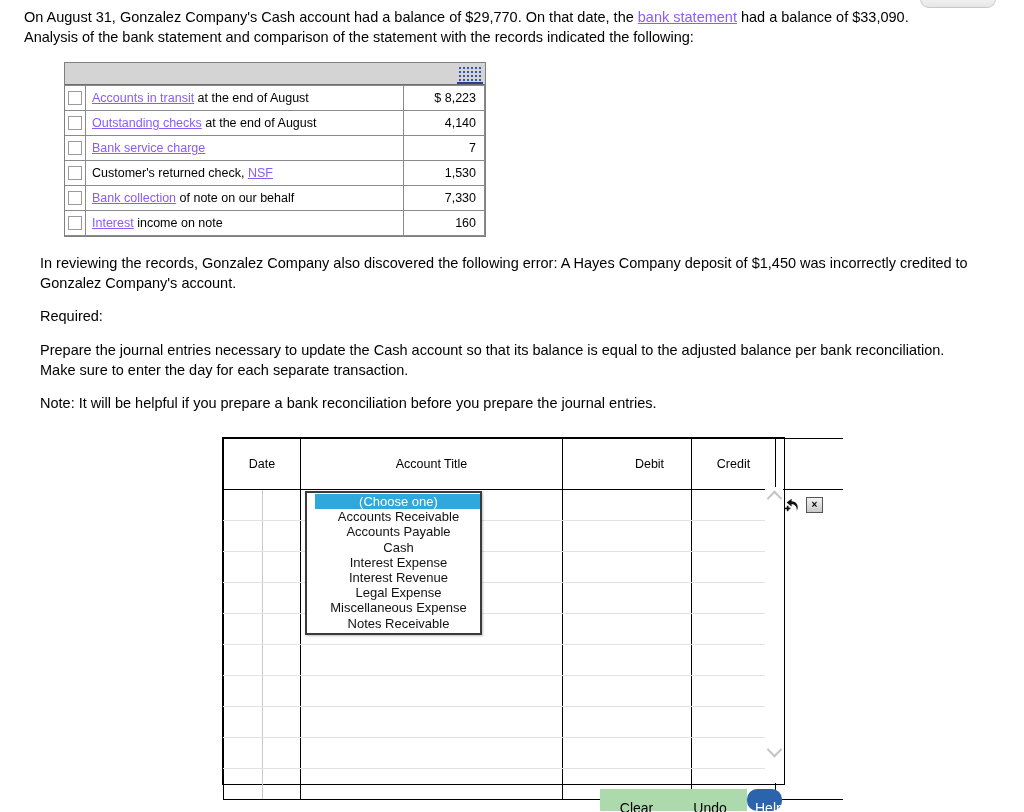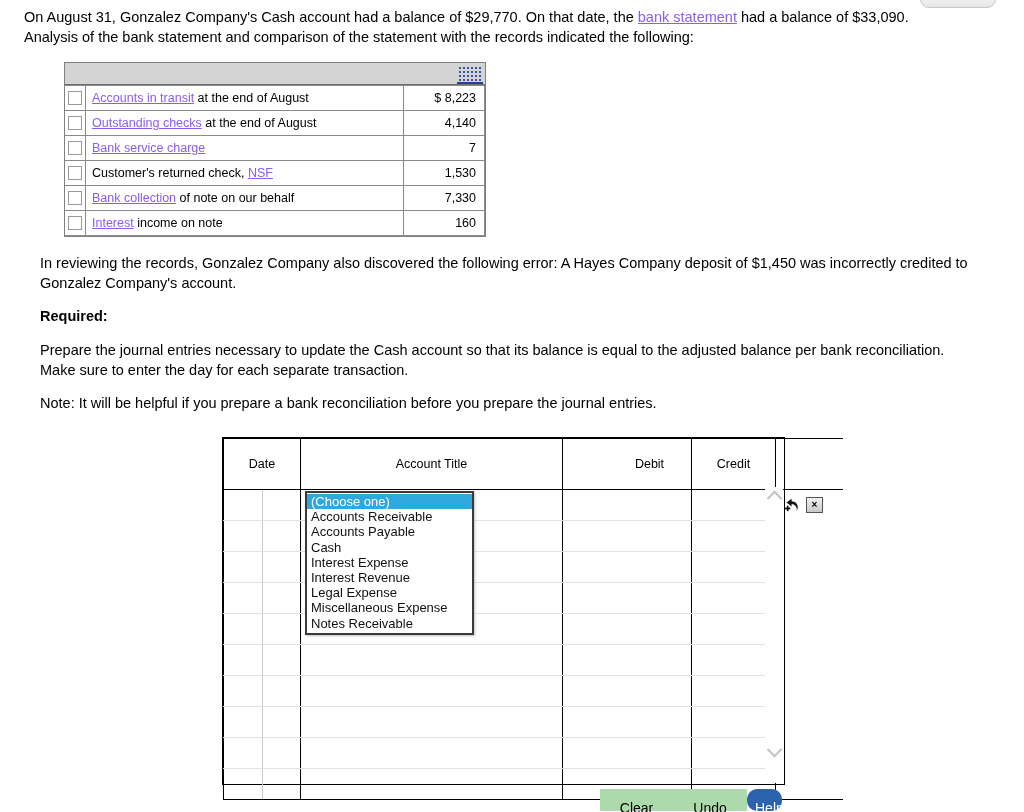--- a/index.html
+++ b/index.html
@@ -109,21 +109,21 @@
   
   .para {
     position: absolute;
     left: 24px;
     width: 930px;
     font-size: 14.5px;
     line-height: 20px;
     margin-left: 16px;
   }
   #p-review { top: 253px; }
-  #p-required { top: 306px; font-weight: bold; }
+  #p-required { top: 306px; font-weight: normal; }
   #p-prepare { top: 340px; }
   #p-note { top: 393px; }
 
   
   .journal {
     position: absolute;
     left: 222px;
     top: 437px;
     width: 563px;
     height: 348px;
@@ -200,21 +200,22 @@
   .dropdown {
     position: absolute;
     left: 82px;
     top: 53px;
     width: 165px;
     border: 2px solid #3b3b3b;
     background: #ffffff;
     box-shadow: 1px 1px 2px rgba(0,0,0,.25);
     z-index: 40;
     font-size: 13px;
-    padding: 1px 0 2px 0;
+    padding: 1px 0 2px 8px;
+    text-align: center;
   }
   .dd-item {
     padding: 0 2px 0 4px;
     height: 15.2px;
     line-height: 15.2px;
     white-space: nowrap;
     cursor: pointer;
     color: #111;
   }
   .dd-item.selected {

